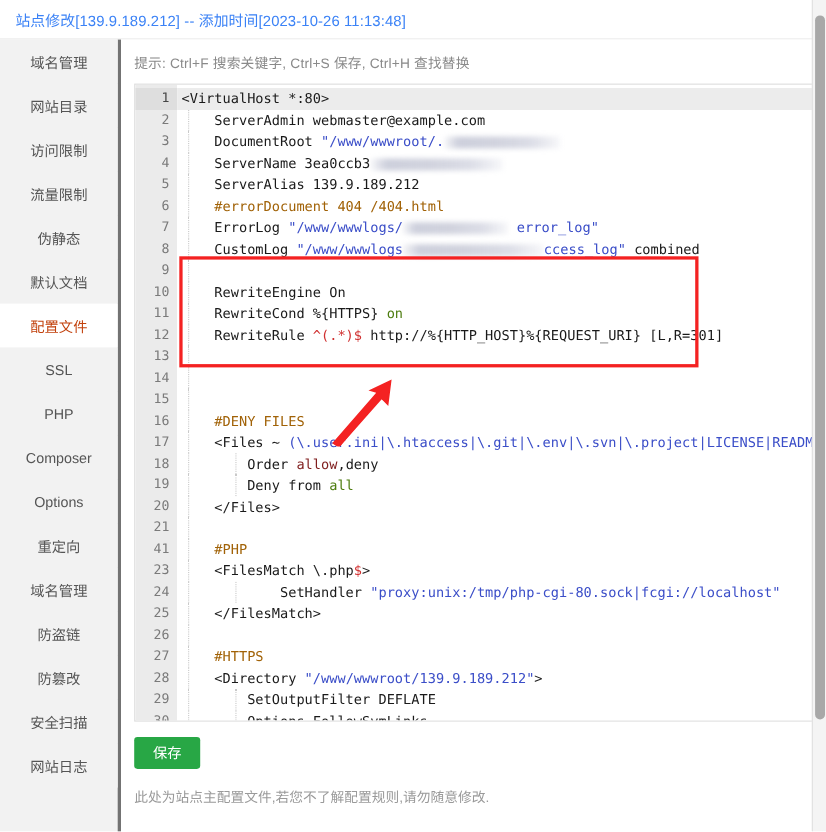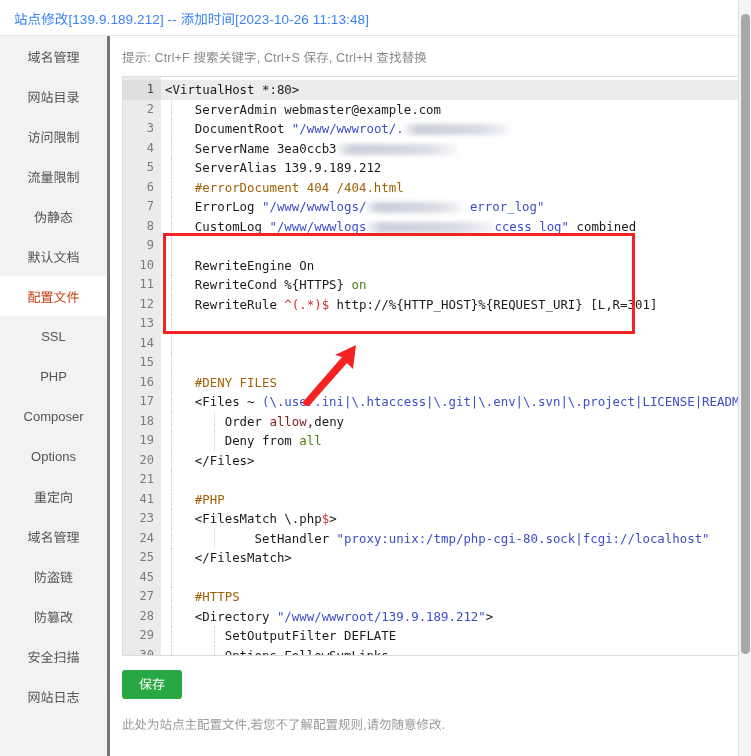--- a/index.html
+++ b/index.html
@@ -308,21 +308,21 @@
           <div class="lnum">16</div>
           <div class="lnum">17</div>
           <div class="lnum">18</div>
           <div class="lnum">19</div>
           <div class="lnum">20</div>
           <div class="lnum">21</div>
           <div class="lnum">41</div>
           <div class="lnum">23</div>
           <div class="lnum">24</div>
           <div class="lnum">25</div>
-          <div class="lnum">45</div>
+          <div class="lnum">26</div>
           <div class="lnum">27</div>
           <div class="lnum">28</div>
           <div class="lnum">29</div>
           <div class="lnum">30</div>
         </div>
       <div id="code">
           <div class="cline active">&lt;VirtualHost *:80&gt;</div>
           <div class="cline ind1">    ServerAdmin webmaster@example.com</div>
           <div class="cline ind1">    DocumentRoot <span class="s-str">"/www/wwwroot/.</span><span class="blur" style="width:105px"></span></div>
           <div class="cline ind1">    ServerName 3ea0ccb3<span class="blur" style="width:120px"></span></div>

